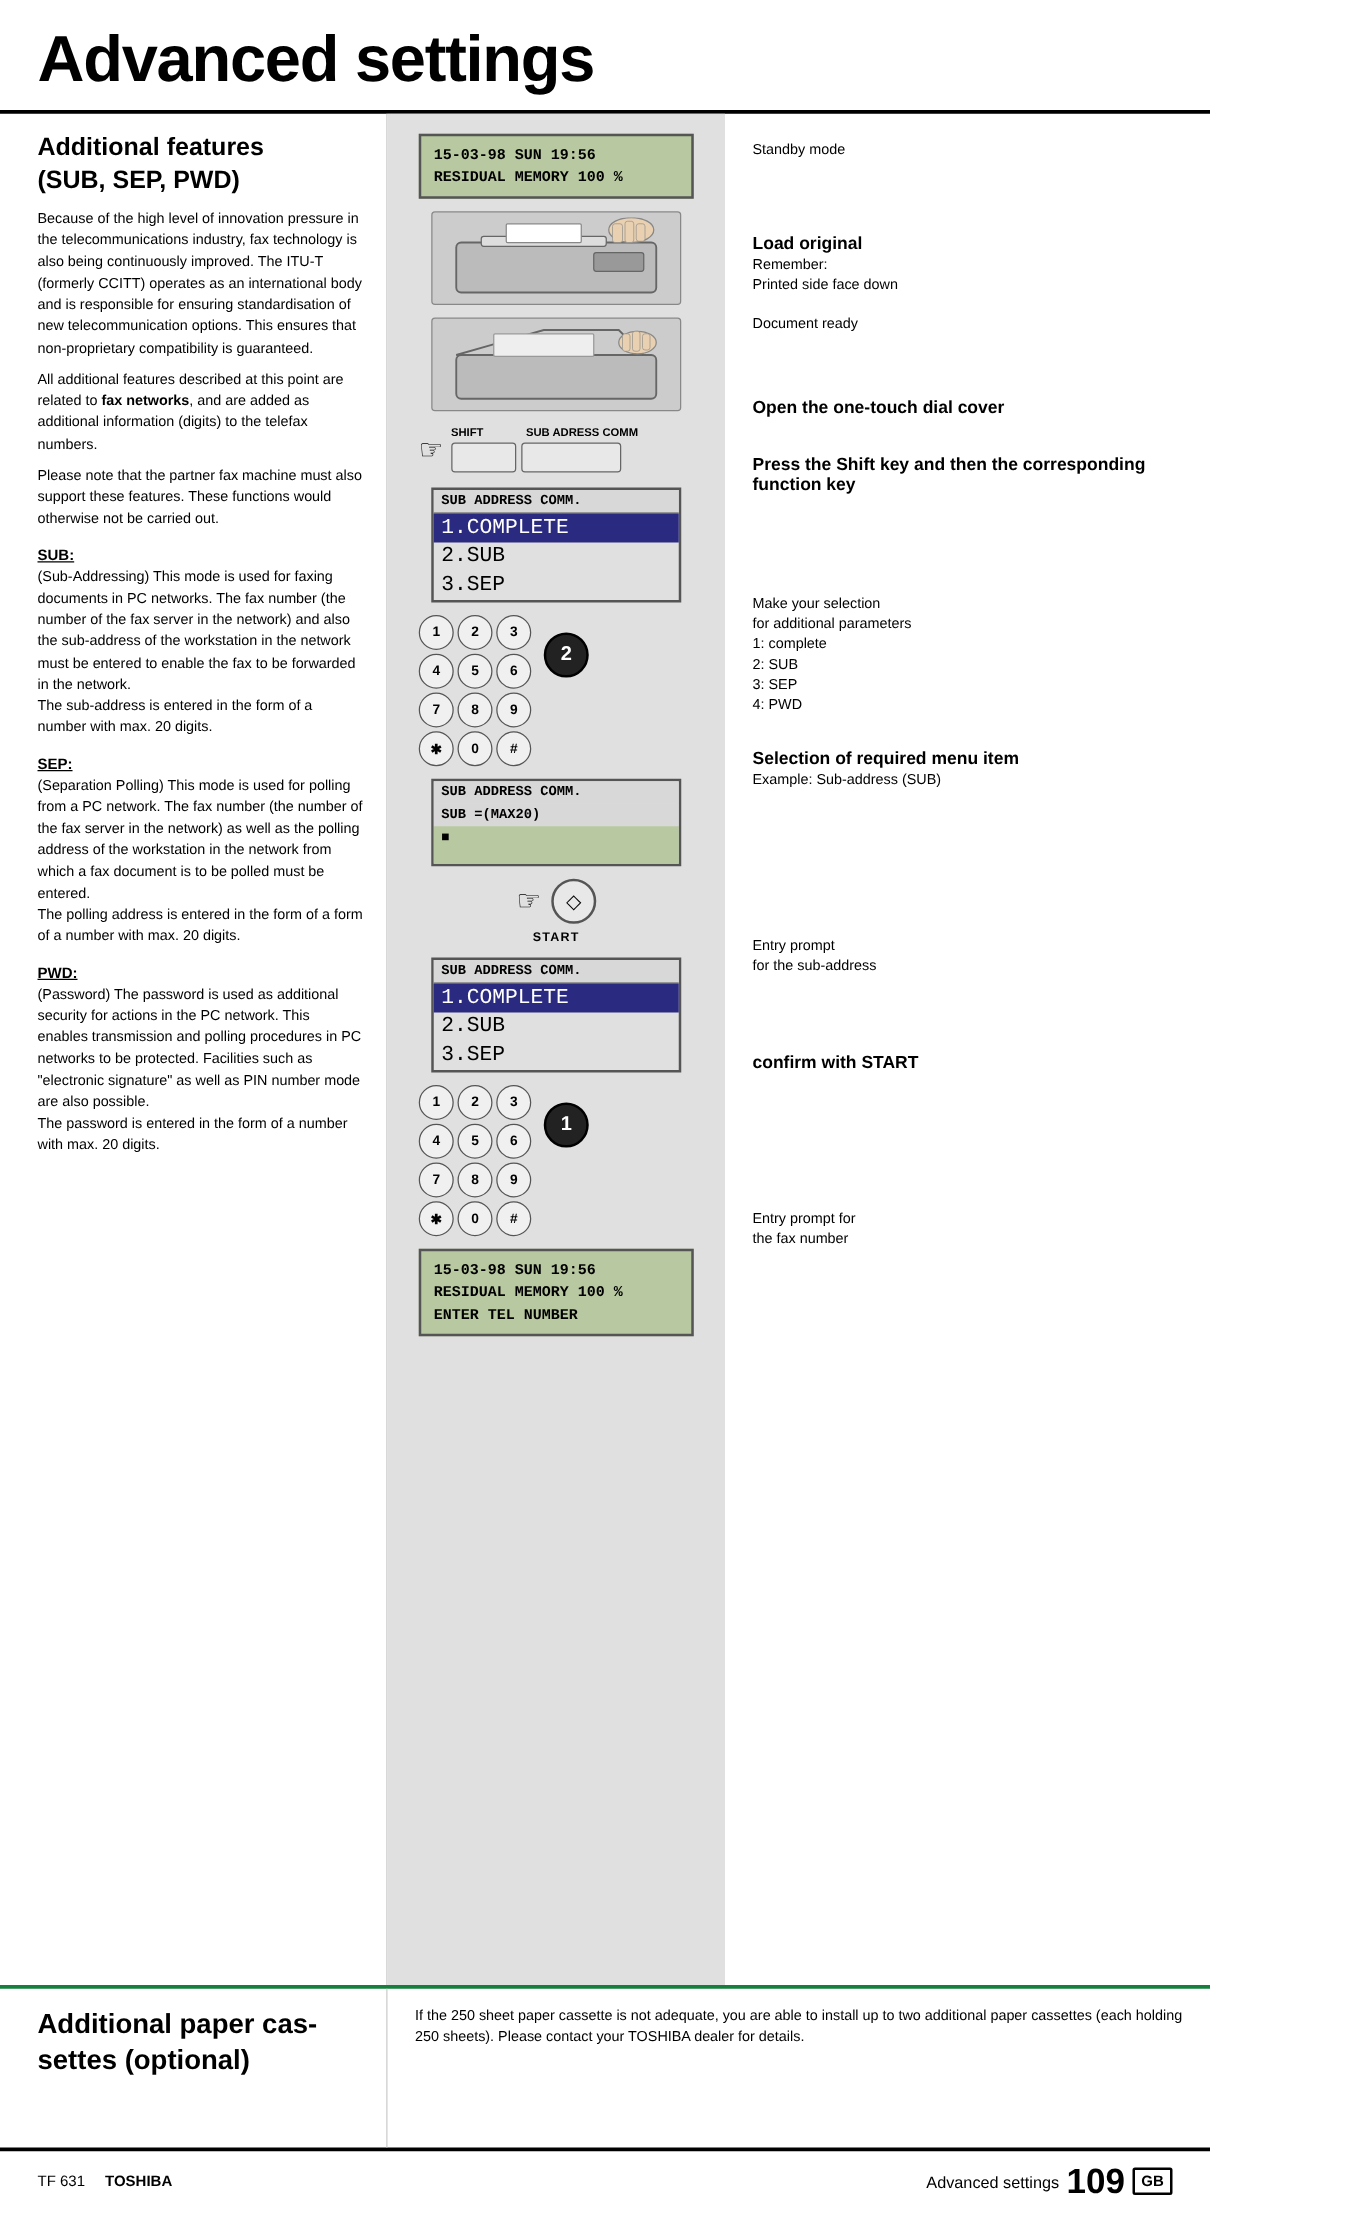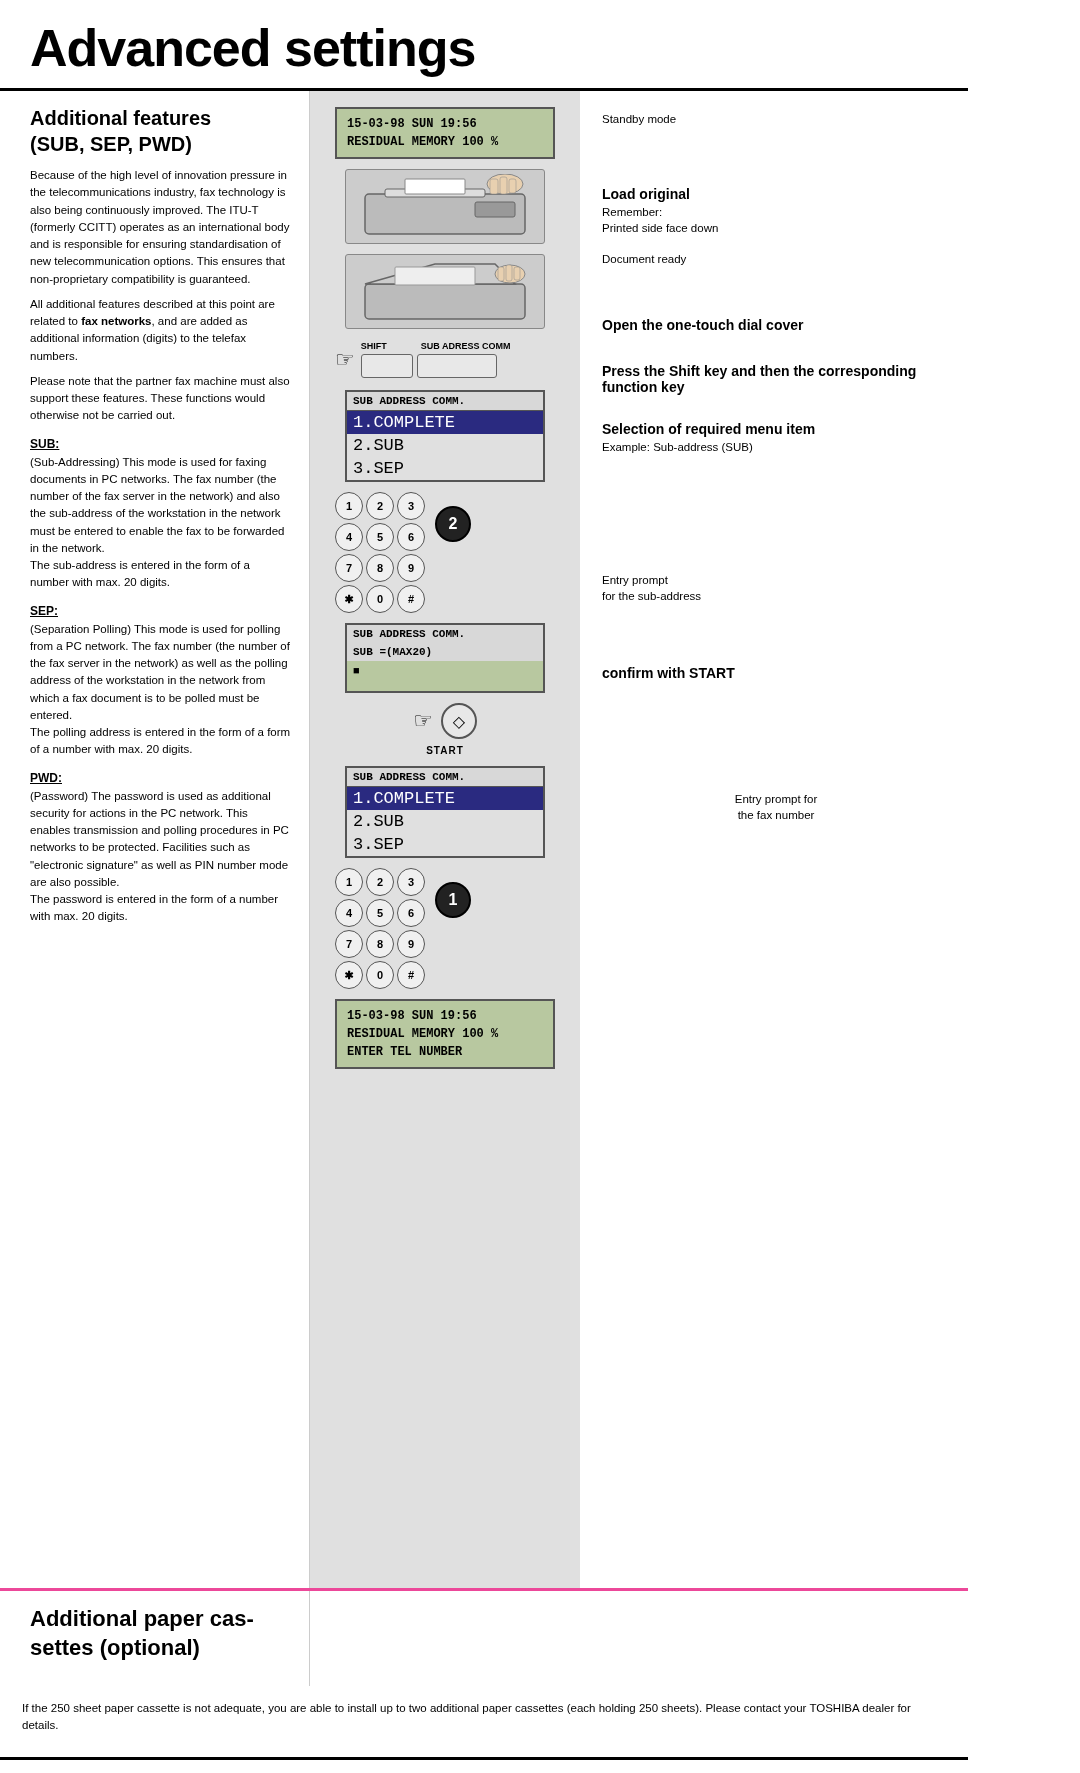--- a/index.html
+++ b/index.html
@@ -187,23 +187,23 @@
       margin-bottom: 2px;
     }
 
     .right-subtext {
       font-size: 11.5px;
       line-height: 1.4;
     }
 
     
     .bottom-section {
-      border-top: 3px solid #ec4899;
-      display: flex;
-      flex-direction: column;
+      border-top: 3px solid #15803d;
+      display: flex;
+      flex-direction: row;
       min-height: 130px;
     }
 
     .bottom-left {
       width: 310px;
       padding: 14px 18px 14px 30px;
       border-right: 1px solid #ccc;
     }
 
     .bottom-right {
@@ -497,37 +497,44 @@
       </div>
 
       <div class="right-item" style="margin-top:50px;">
         <div class="right-heading">Open the one-touch dial cover</div>
       </div>
 
       <div class="right-item" style="margin-top:30px;">
         <div class="right-heading">Press the Shift key and then the corresponding function key</div>
       </div>
 
+      <div class="right-item" style="margin-top:80px;">
+        <div class="right-subtext">Make your selection<br>for additional parameters</div>
+        <div class="right-subtext">1: complete</div>
+        <div class="right-subtext">2: SUB</div>
+        <div class="right-subtext">3: SEP</div>
+        <div class="right-subtext">4: PWD</div>
+      </div>
 
       <div class="right-item" style="margin-top:26px;">
         <div class="right-heading">Selection of required menu item</div>
         <div class="right-subtext">Example: Sub-address (SUB)</div>
       </div>
 
       <div class="right-item" style="margin-top:117px;">
         <div class="right-subtext">Entry prompt</div>
         <div class="right-subtext">for the sub-address</div>
       </div>
 
       <div class="right-item" style="margin-top:60px;">
         <div class="right-heading">confirm with START</div>
       </div>
 
 
-      <div class="right-item" style="margin-top:110px;text-align:center;">
+      <div class="right-item" style="margin-top:110px;">
         <div class="right-subtext">Entry prompt for</div>
         <div class="right-subtext">the fax number</div>
       </div>
 
     </div>
   </div>
 
   <div class="bottom-section">
     <div class="bottom-left">
       <div class="section-heading" style="font-size:22px;">

